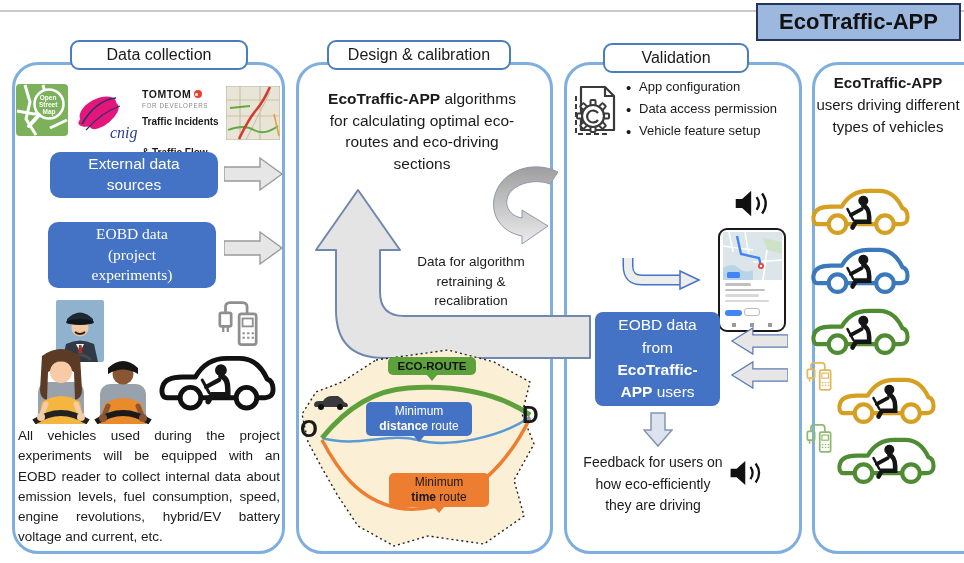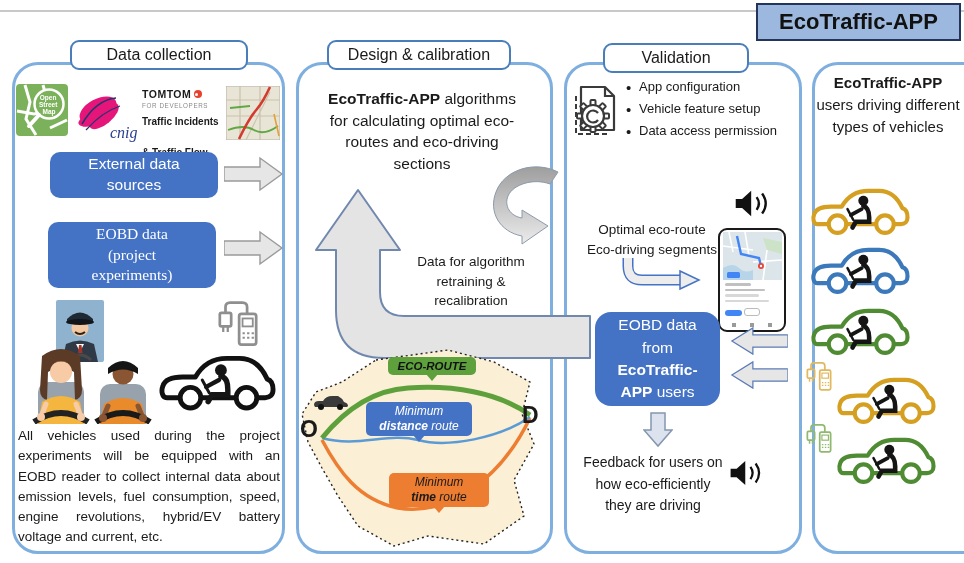--- a/index.html
+++ b/index.html
@@ -7,21 +7,21 @@
           font-family:"Liberation Sans",sans-serif;color:#1a1a1a;}
   .abs{position:absolute;}
   .panel{position:absolute;border:3px solid #7FAFDF;border-radius:26px;background:#fff;z-index:1;}
   .pill{position:absolute;background:#fff;border:2px solid #4A7EBB;border-radius:9px;
         display:flex;align-items:center;justify-content:center;font-size:16px;z-index:6;}
   .bluebox{position:absolute;background:#4472C4;color:#fff;border-radius:10px;
            display:flex;align-items:center;justify-content:center;text-align:center;z-index:6;}
   .z5{z-index:5;} .z6{z-index:6;}
   .ctr{display:flex;align-items:center;justify-content:center;text-align:center;}
   b{font-weight:bold;}
-  .routelabel{position:absolute;z-index:6;border-radius:5px;text-align:center;font-size:12px;line-height:1.25;padding:2px 4px;font-style:italic;}
+  .routelabel{position:absolute;z-index:6;border-radius:5px;text-align:center;font-size:12px;line-height:1.25;padding:2px 4px;}
   .routelabel:after{content:"";position:absolute;left:50%;bottom:-6px;margin-left:-6px;
         border-left:6px solid transparent;border-right:6px solid transparent;border-top:7px solid;}
   .lbl-green{background:#5EA13C;color:#111;font-weight:bold;font-size:11.5px;}
   .lbl-green:after{border-top-color:#5EA13C;}
   .lbl-blue{background:#4472C4;color:#fff;}
   .lbl-blue:after{border-top-color:#4472C4;}
   .lbl-orange{background:#ED7D31;color:#1a1a1a;}
   .lbl-orange:after{border-top-color:#ED7D31;}
   .bullets{margin:0;padding:0;list-style:none;font-size:13px;line-height:1.45;}
   .bullets li{position:relative;padding-left:13px;margin-bottom:3px;}
@@ -275,32 +275,28 @@
         <rect x="-2.5" y="10" width="5" height="6" rx="1" transform="rotate(45)"></rect>
         <rect x="-16" y="-2.5" width="6" height="5" rx="1" transform="rotate(45)"></rect>
         <rect x="10" y="-2.5" width="6" height="5" rx="1" transform="rotate(45)"></rect>
       </g>
       <circle cx="0" cy="0" r="11" fill="#fff" stroke="#3a3a3a" stroke-width="2.2"></circle>
       <path d="M5 -3 A6 6 0 1 0 5 4" fill="none" stroke="#3a3a3a" stroke-width="2.2"></path>
     </g>
   </svg>
   <ul class="bullets abs z6" style="left:626px;top:78px;width:162px;">
     <li><span>App configuration</span></li>
+    <li><span>Data access permission</span></li>
     <li><span>Vehicle feature setup</span></li>
-    <li><span>Data access permission</span></li>
   </ul>
 
   <svg class="abs z6" style="left:733px;top:188px;" width="40" height="31" viewBox="0 0 44 34">
       <use href="#sym-speaker"></use>
     </svg>
 
-  <div class="abs z6" style="left:566px;top:220px;width:172px;text-align:center;font-size:13.5px;line-height:1.5;">
-    <div>Optimal eco-route</div>
-    <div>Eco-driving segments</div>
-  </div>
 
   <svg class="abs z6" style="left:620px;top:258px;" width="85" height="34" viewBox="0 0 85 34">
     <path d="M8 0 V8 Q8 22 22 22 H60" fill="none" stroke="#4472C4" stroke-width="11"></path>
     <path d="M8 0 V8 Q8 22 22 22 H60" fill="none" stroke="#EDEDED" stroke-width="8"></path>
     <polygon points="60,13 60,31 79,22" fill="#EDEDED" stroke="#4472C4" stroke-width="1.5"></polygon>
   </svg>
 
   <div class="phone" style="left:718px;top:228px;">
     <svg width="59" height="48" viewBox="0 0 59 48" style="display:block;margin:0 auto;">
       <rect width="59" height="48" fill="#DCE5E9"></rect>
@@ -320,21 +316,21 @@
     <div class="ph-line" style="width:44px;background:#d8d8d8;"></div>
     <div><span class="ph-pill"></span><span class="ph-pill2"></span></div>
     <div class="ph-dots">
         <span></span>
         <span></span>
         <span></span>
       </div>
     <div class="ph-home"></div>
   </div>
 
-  <div class="bluebox" style="left:595px;top:312px;width:125px;height:94px;border-radius:16px;font-size:15.5px;line-height:1.45;">
+  <div class="bluebox" style="left:595px;top:312px;width:125px;height:94px;border-radius:8px;font-size:15.5px;line-height:1.45;">
     <span style="width:100px;"><span>EOBD data from </span><b>EcoTraffic-APP</b><span> users</span></span>
   </div>
   <svg class="abs z6" style="left:725px;top:327px;" width="68" height="28" viewBox="0 0 66 32">
       <use href="#sym-arrow-left"></use>
     </svg>
   <svg class="abs z6" style="left:725px;top:361px;" width="68" height="28" viewBox="0 0 66 32">
       <use href="#sym-arrow-left"></use>
     </svg>
 
   <svg class="abs z6" style="left:643px;top:412px;" width="30" height="36" viewBox="0 0 30 36">

